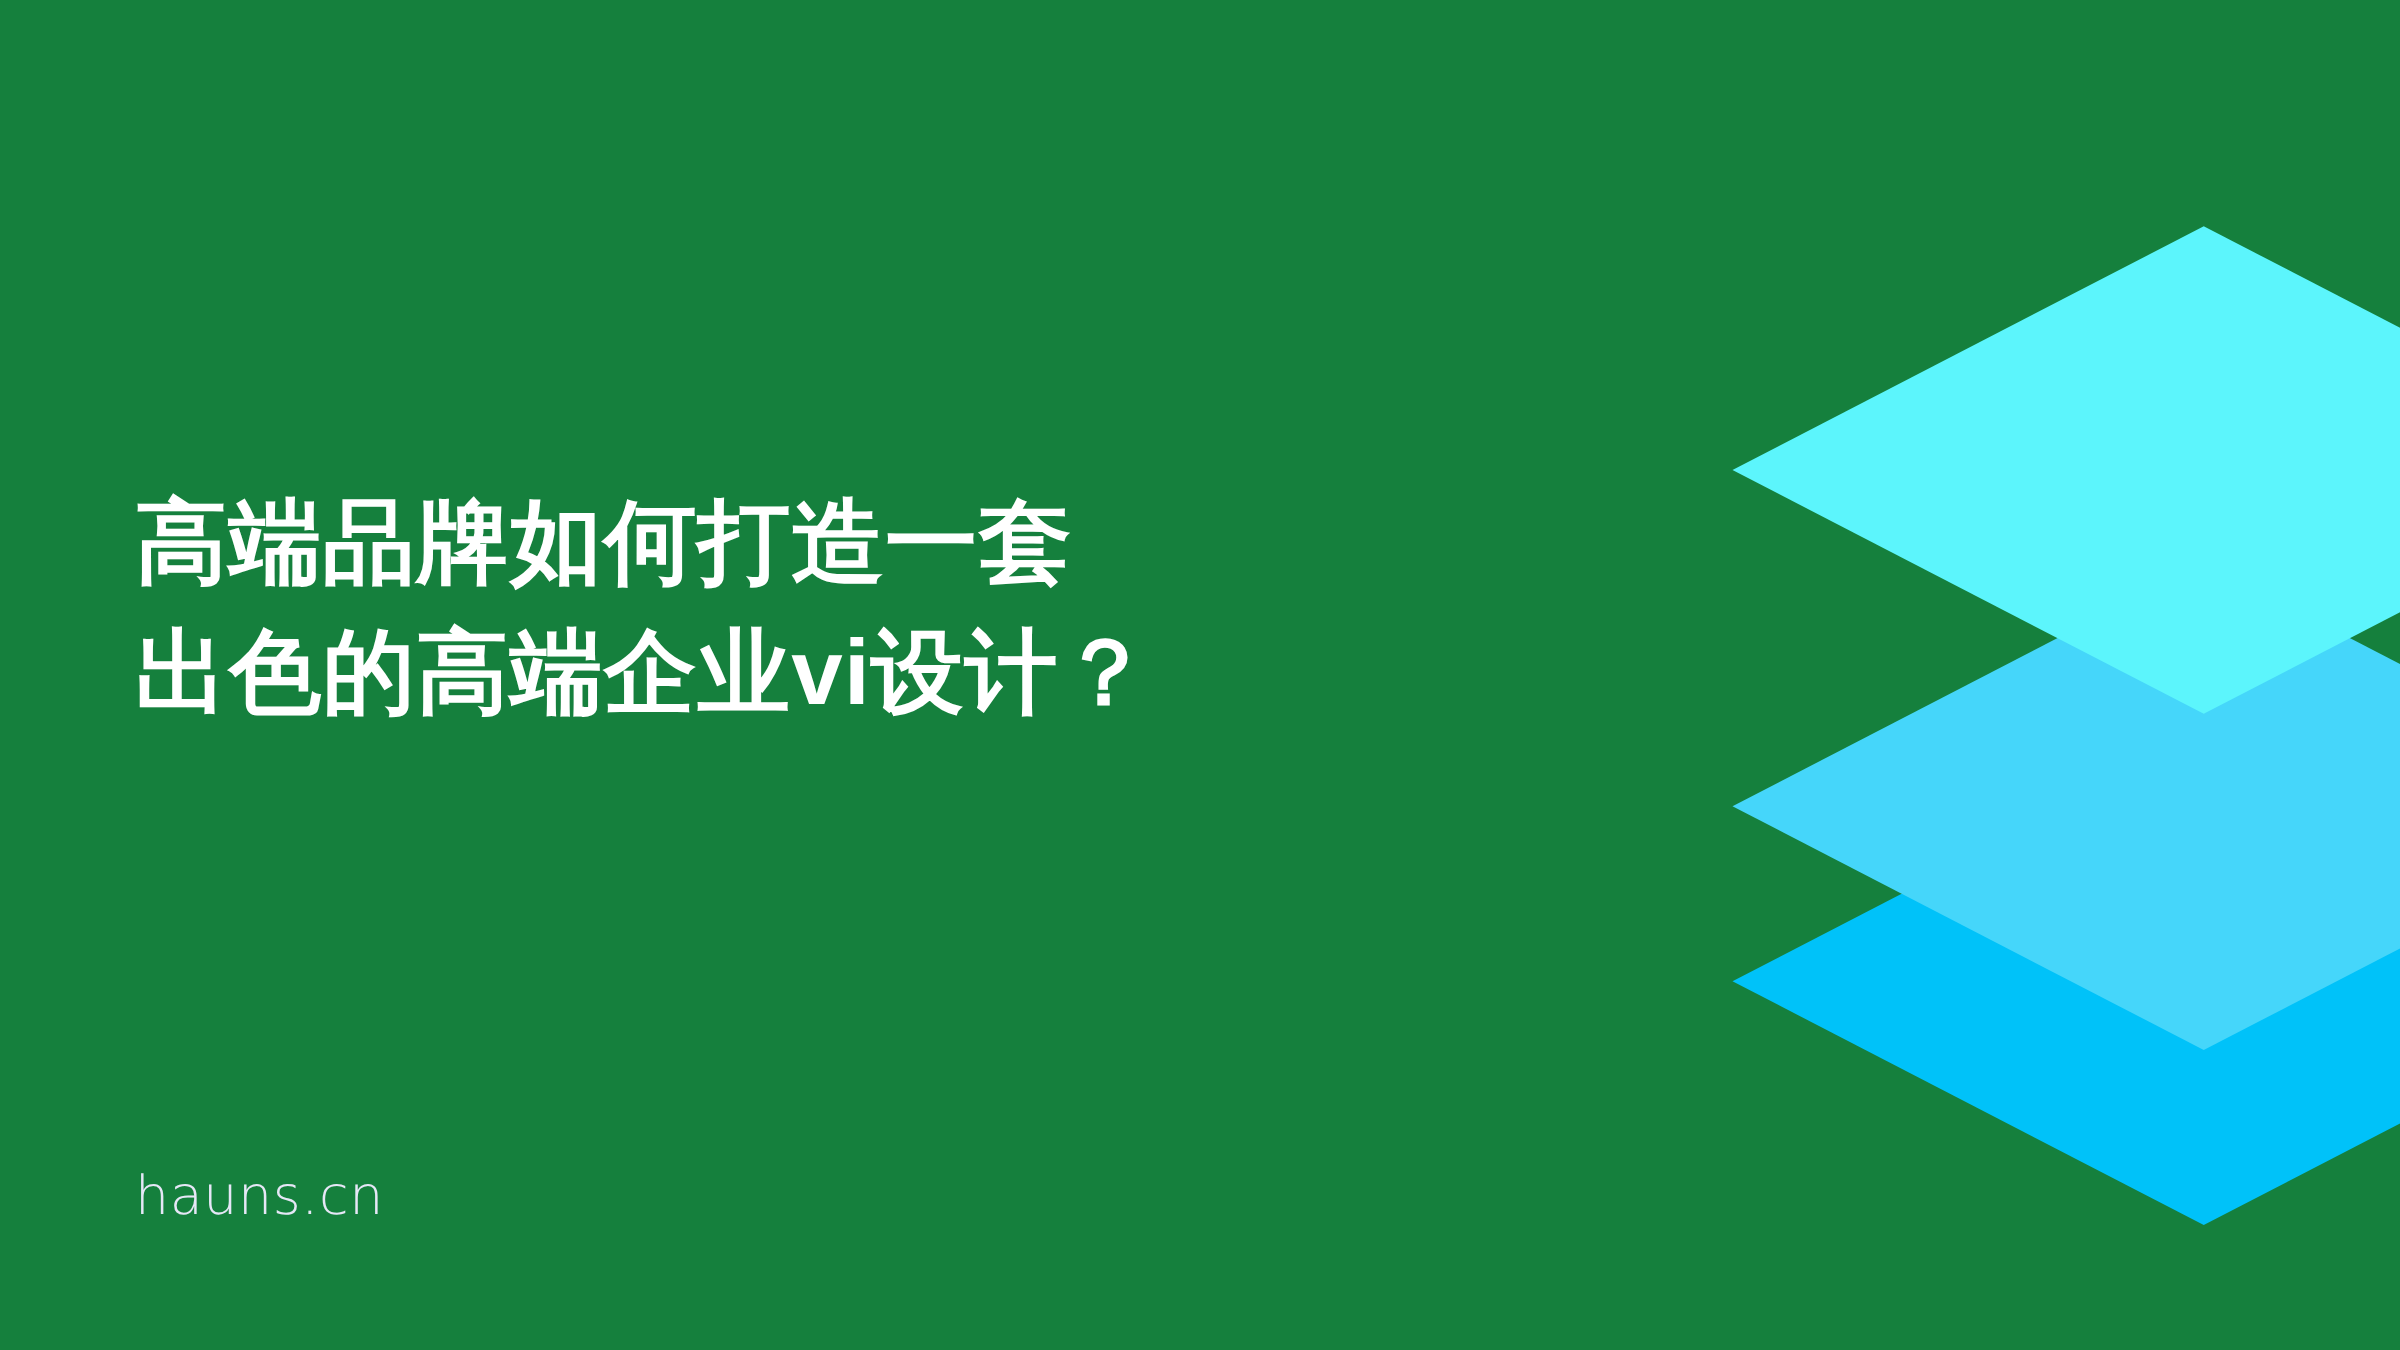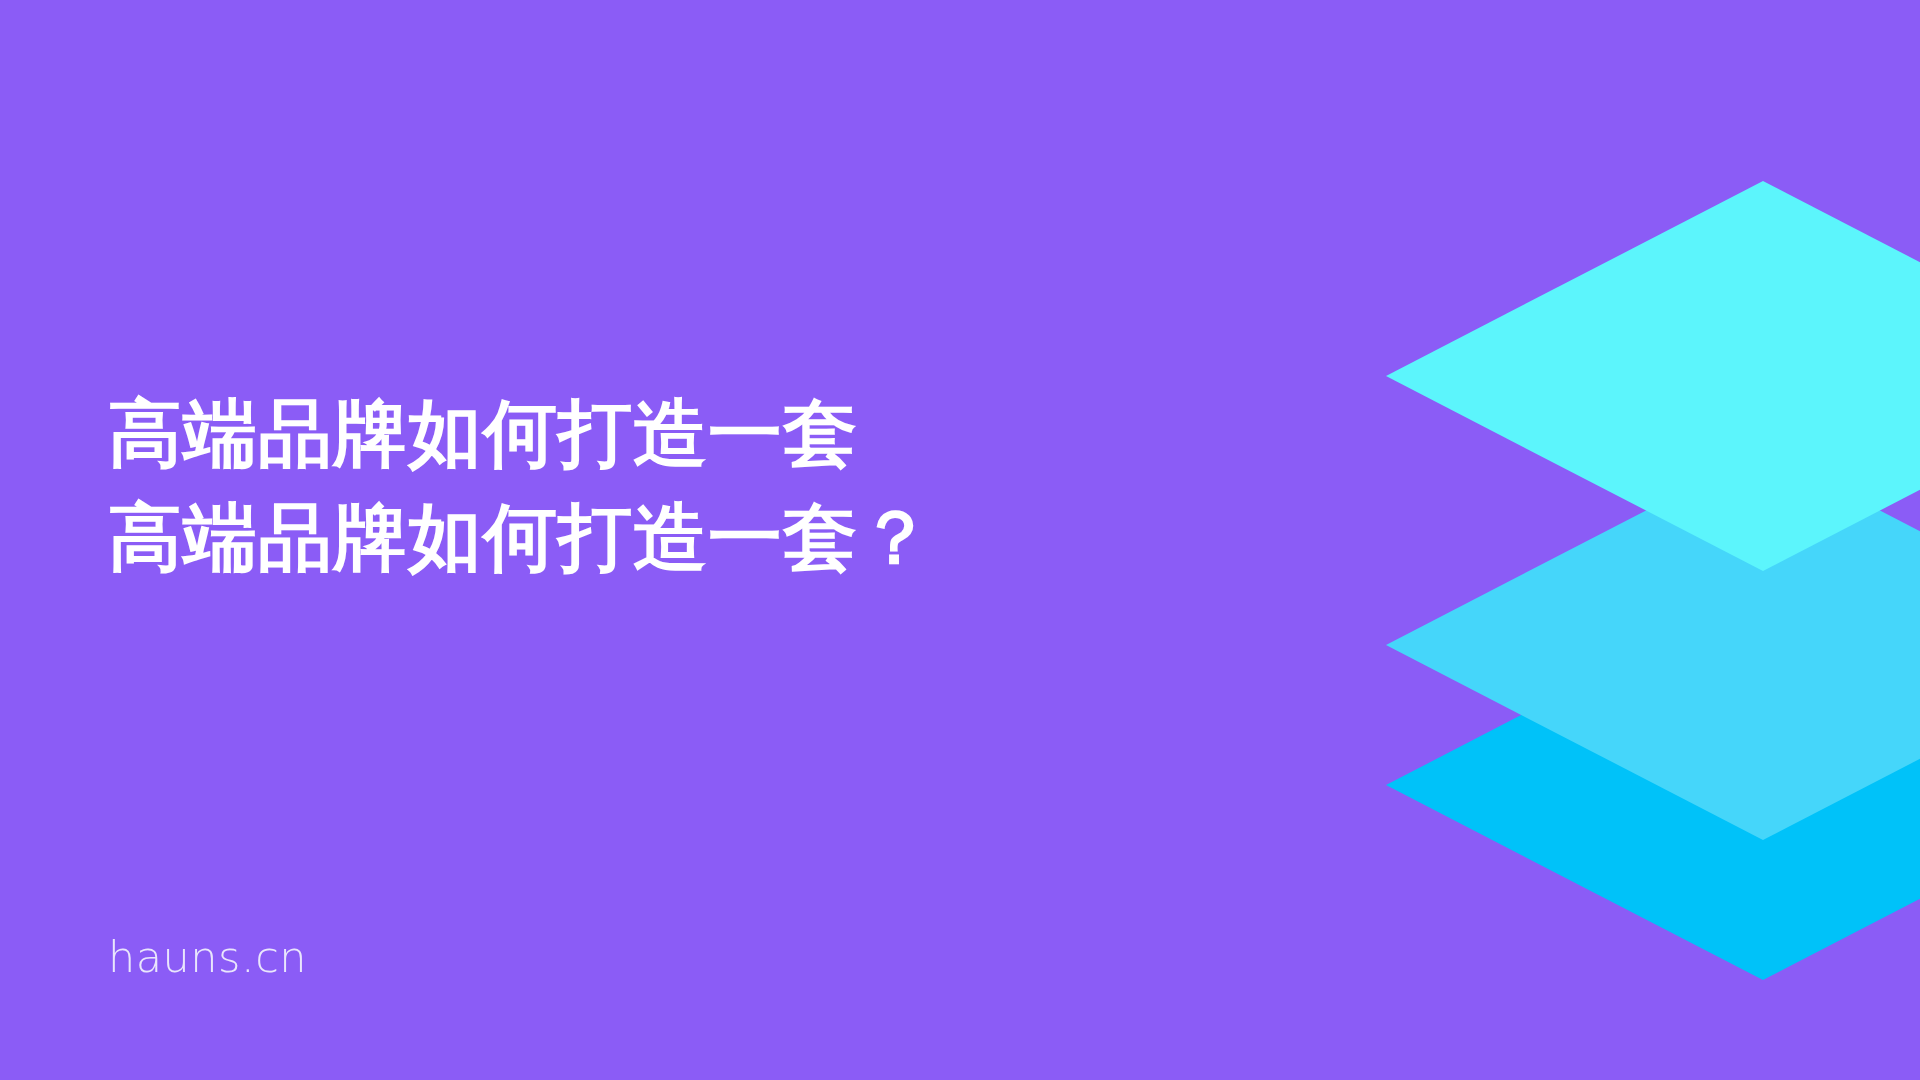--- a/index.html
+++ b/index.html
@@ -60,25 +60,25 @@
   }
   #layer-stack svg {
     display: block;
     width: 780px;
     height: 860px;
   }
 </style>
 </head>
 <body>
 
-<div id="banner" style="background: #8b5cf6;">
+<div id="banner" style="background: #15803d;">
 
   <div id="headline">
     <div class="headline-line" style="color: rgb(255, 255, 255);">高端品牌如何打造一套</div>
-    <div class="headline-line" style="color: rgb(255, 255, 255);">高端品牌如何打造一套？</div>
+    <div class="headline-line" style="color: rgb(255, 255, 255);">出色的高端企业vi设计？</div>
   </div>
 
   <div id="watermark" style="color: rgb(237, 235, 253);">hauns.cn</div>
 
   <div id="layer-stack">
     <svg viewBox="0 0 780 860" xmlns="http://www.w3.org/2000/svg">
 
       <polygon points="623,470 1000,665 623,860 246,665" fill="#00C2F9"></polygon>
 
       <polygon points="623,330 1000,525 623,720 246,525" fill="#45D6FA"></polygon>

